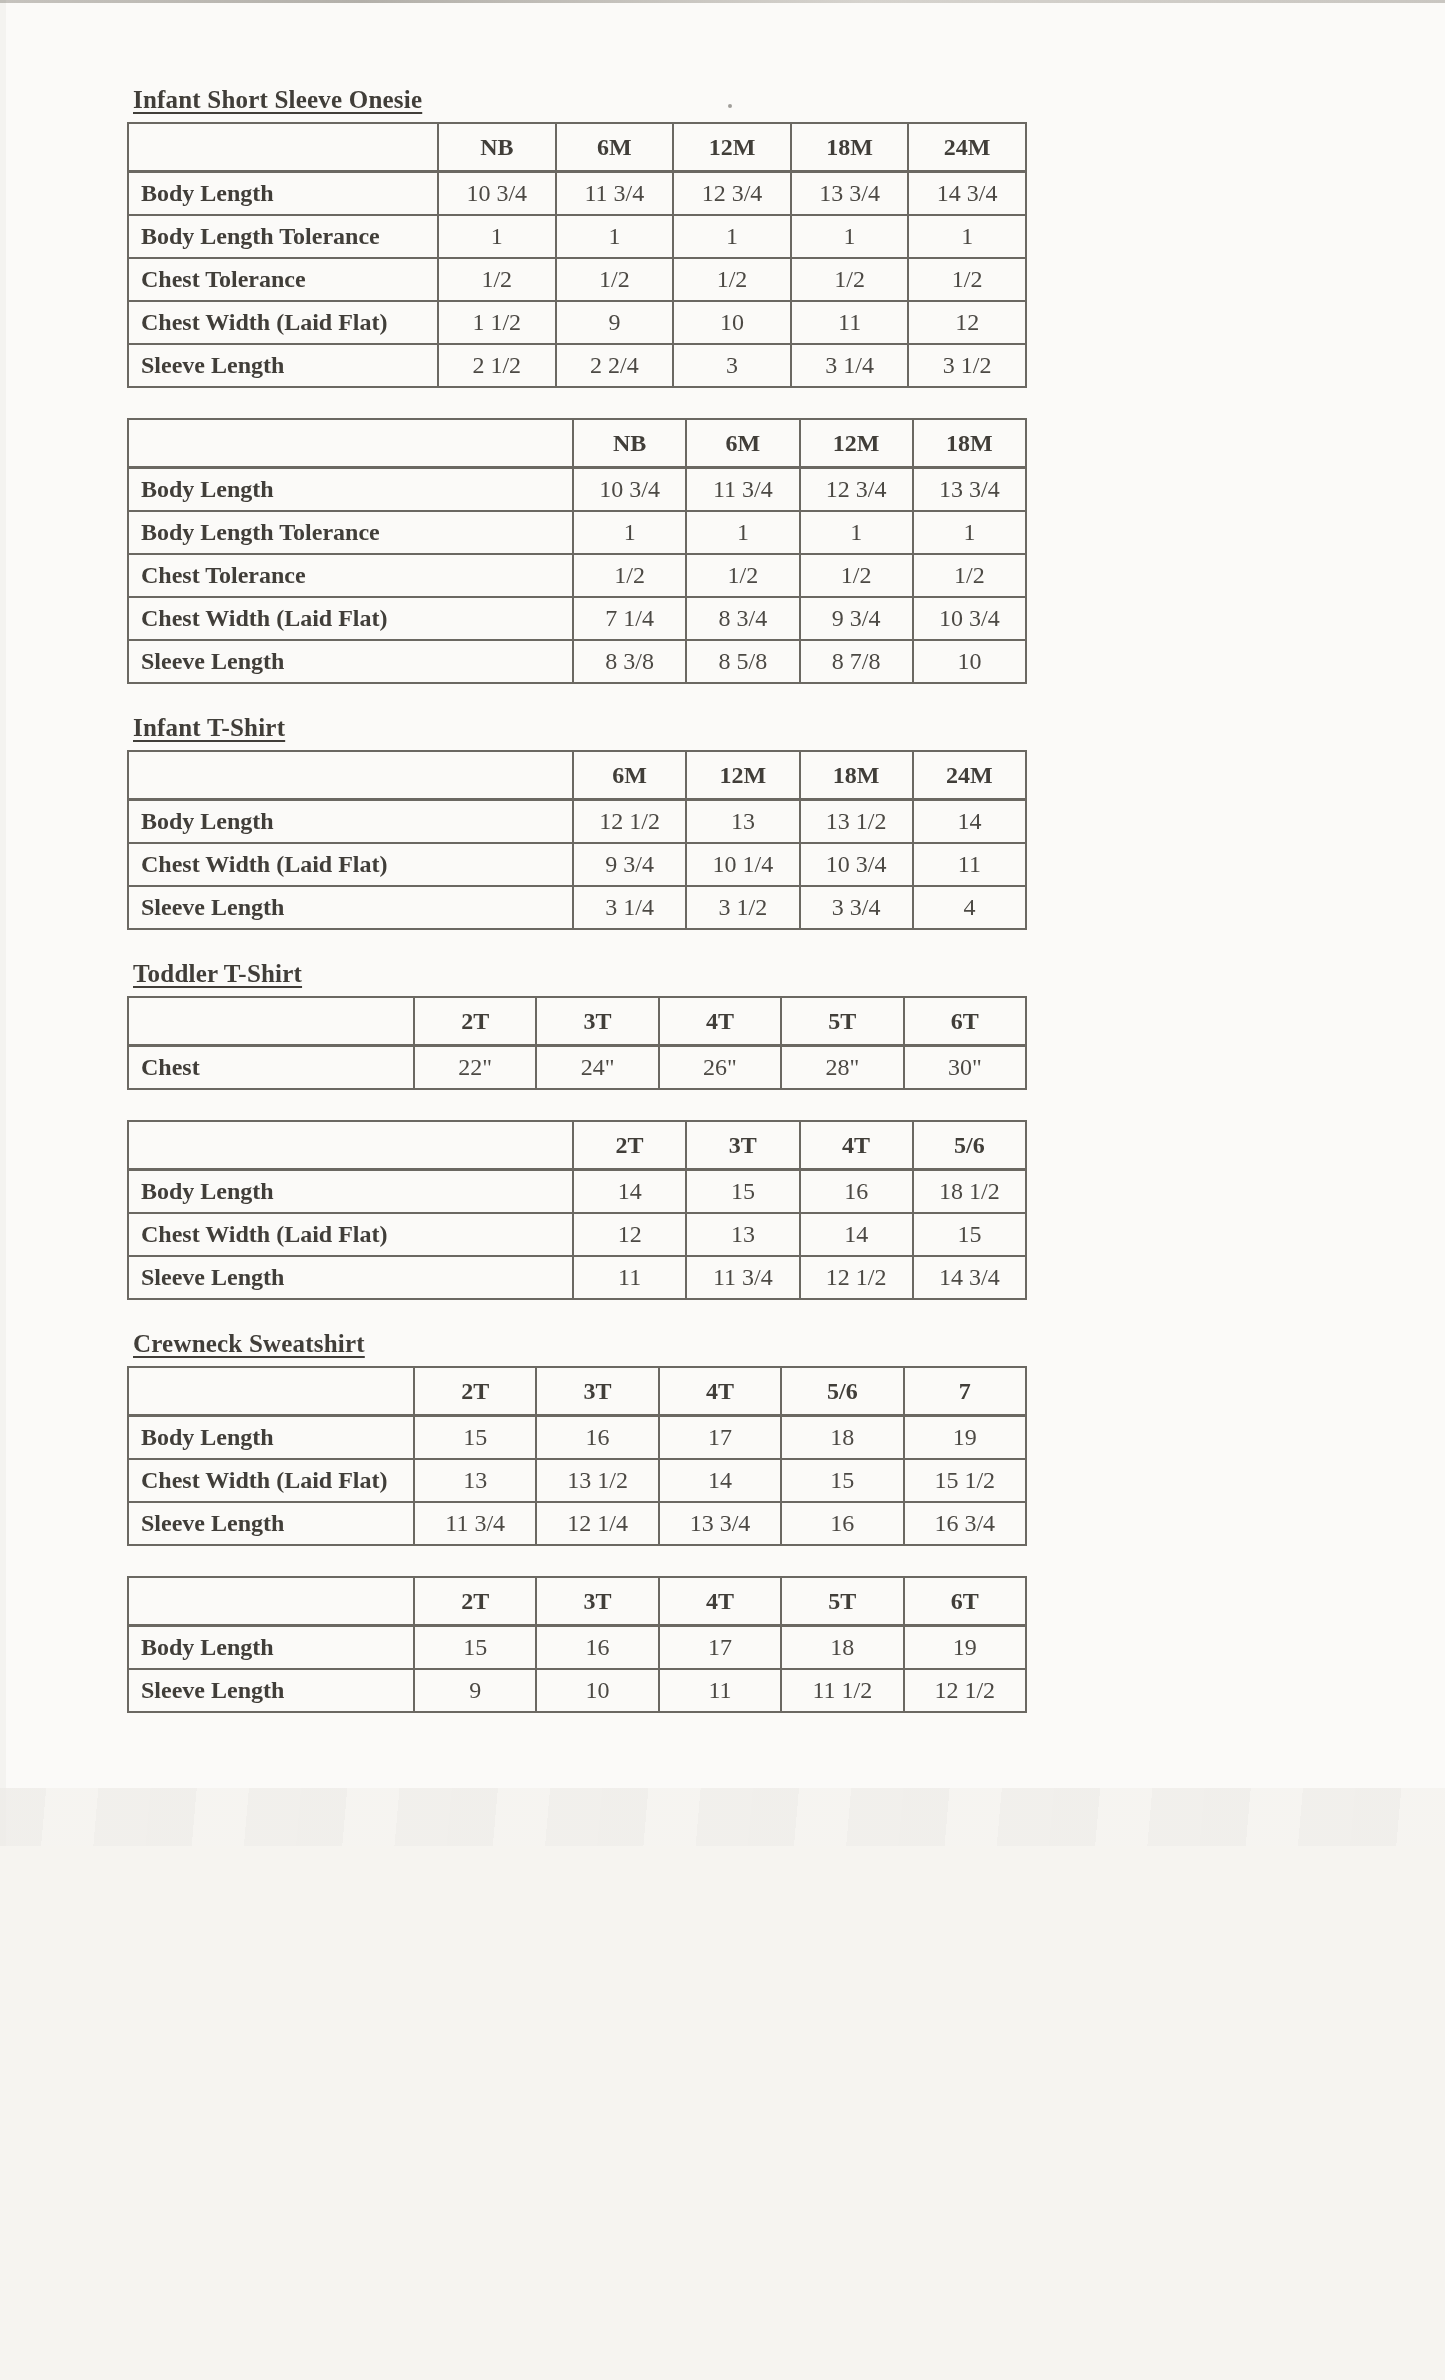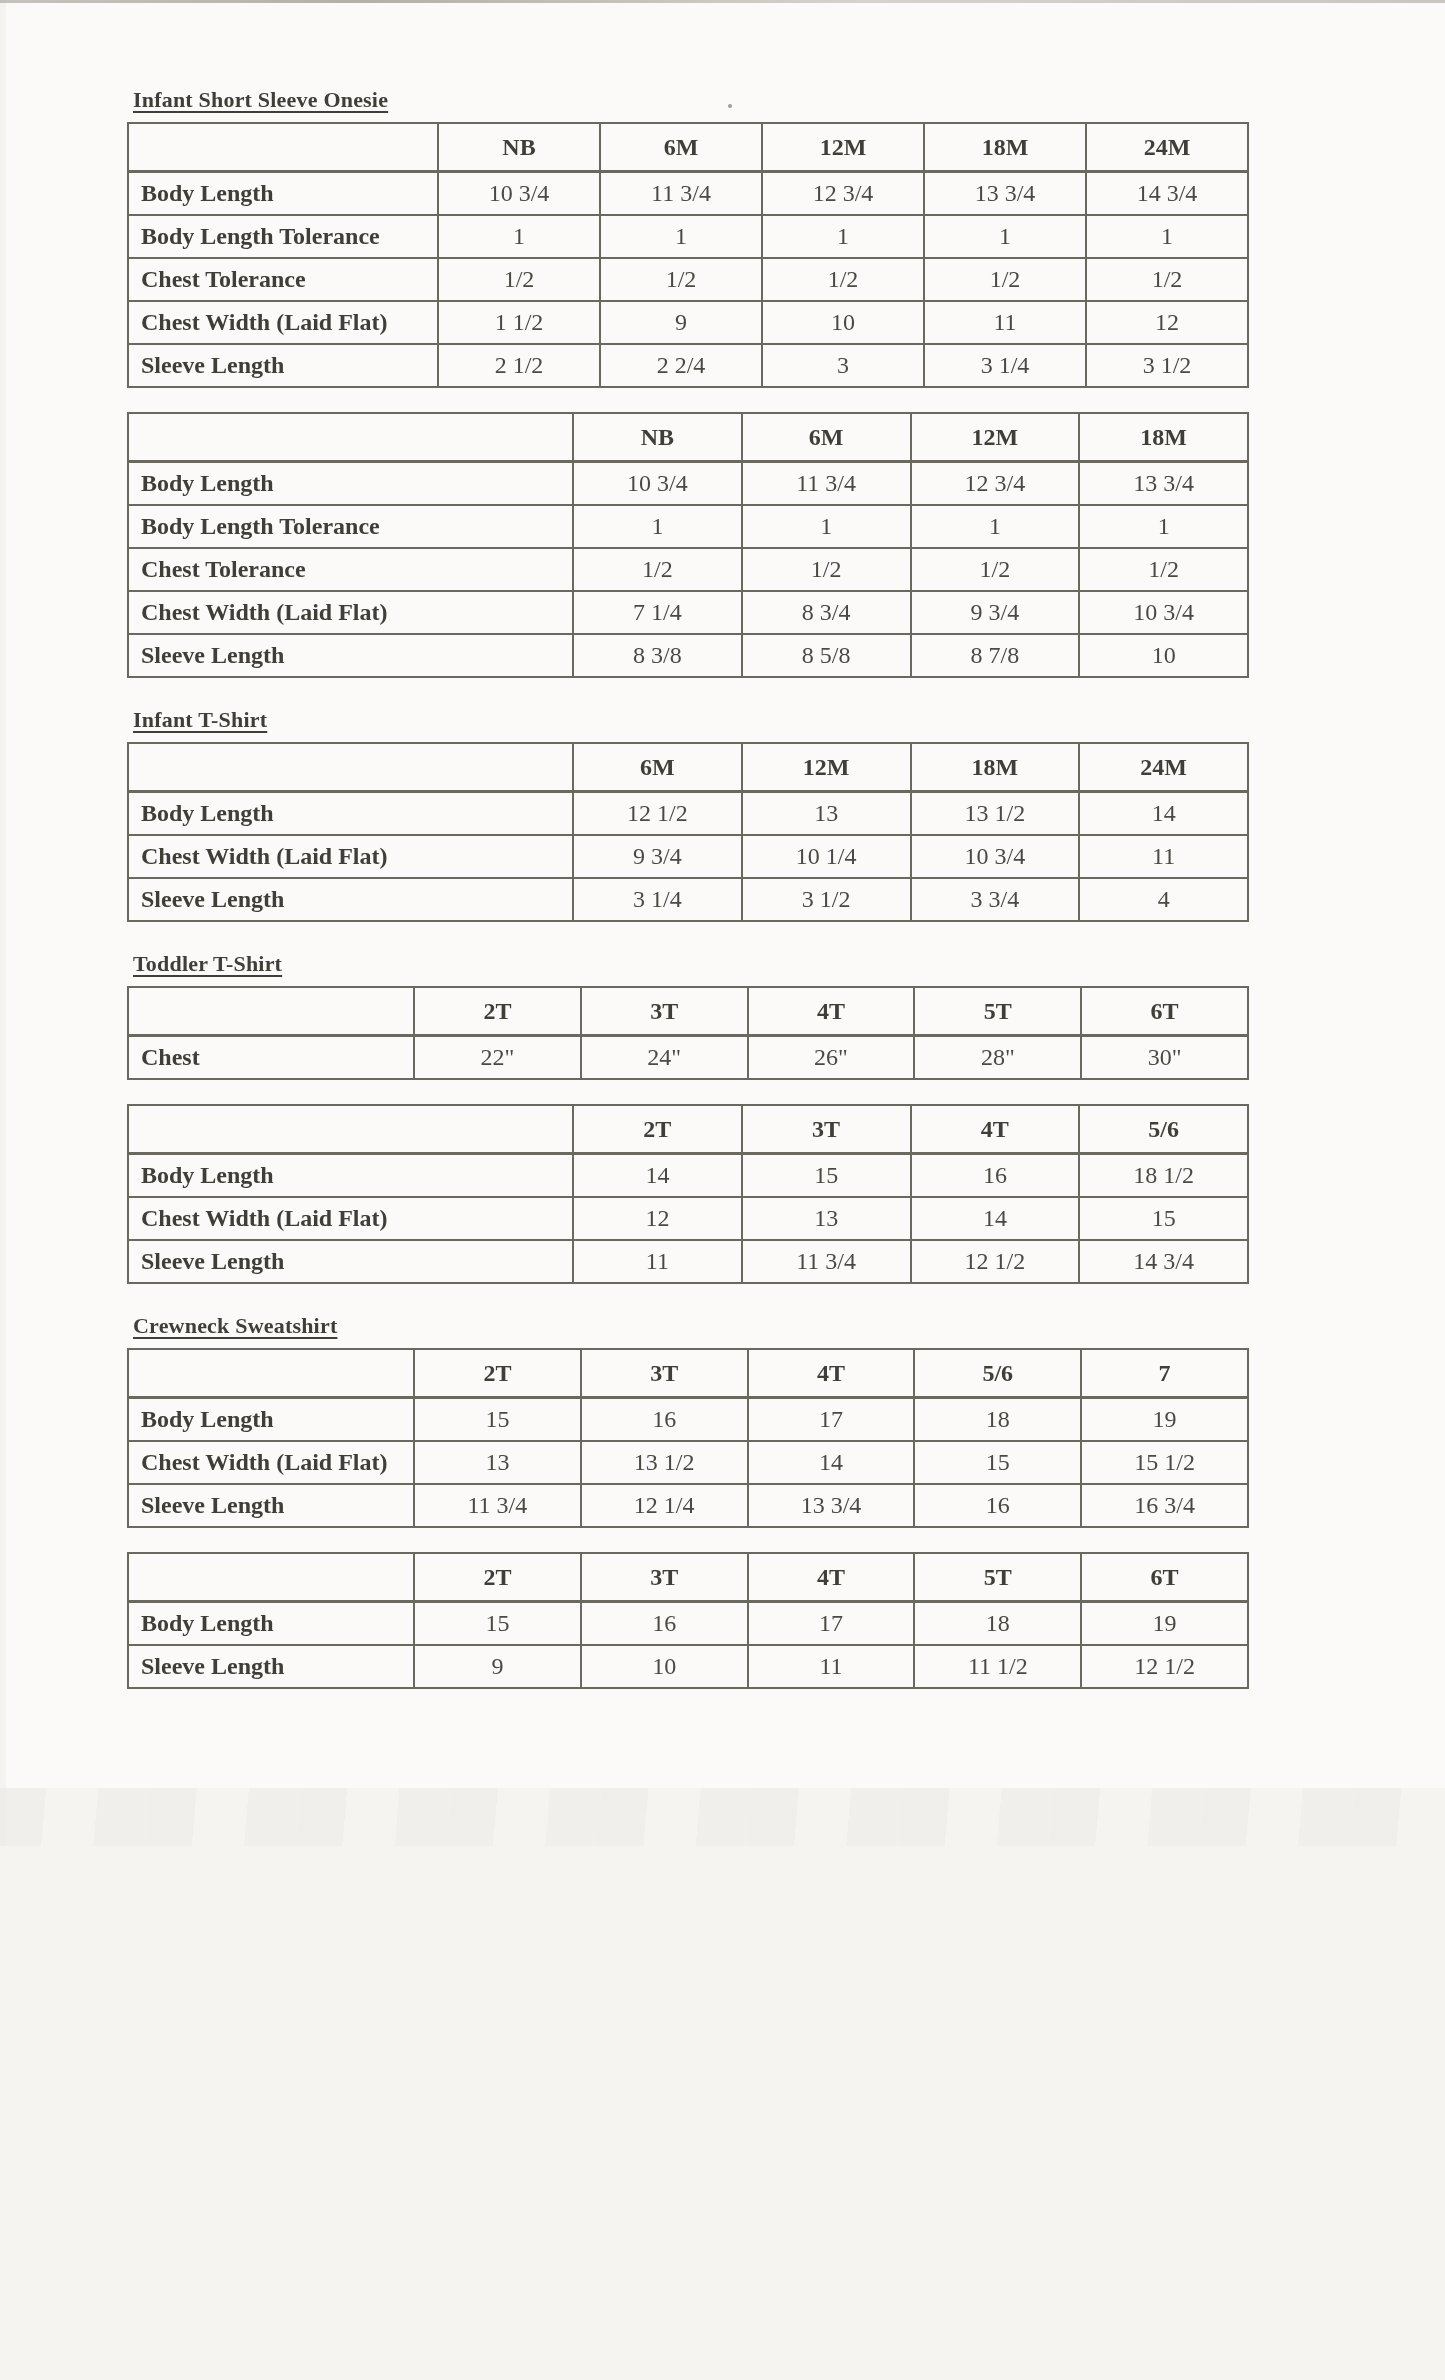--- a/index.html
+++ b/index.html
@@ -32,34 +32,34 @@
   .artifact-dot {
     position: absolute; left: 728px; top: 104px; width: 4px; height: 4px;
     border-radius: 50%; background: #8a8782; opacity: 0.8;
   }
   .doc {
     position: absolute; top: 0; left: 0;
     padding: 86px 0 0 127px;
   }
   .section-title {
     font-weight: bold;
-    font-size: 22px;
+    font-size: 25px;
     line-height: 28px;
     letter-spacing: 0.2px;
     text-decoration: underline;
     text-underline-offset: 4px;
     margin: 28px 0 8px 6px;
     color: #413e39;
   }
   .section:first-child .section-title { margin-top: 0; }
   table {
     border-collapse: collapse;
     table-layout: fixed;
-    width: 1122px;
-    margin: 0 0 24px 0;
+    width: 900px;
+    margin: 0 0 30px 0;
     background: transparent;
   }
   th, td {
     border: 2px solid #6b6862;
     padding: 0 12px;
     font-size: 24px;
     vertical-align: middle;
     overflow: hidden;
     white-space: nowrap;
   }

